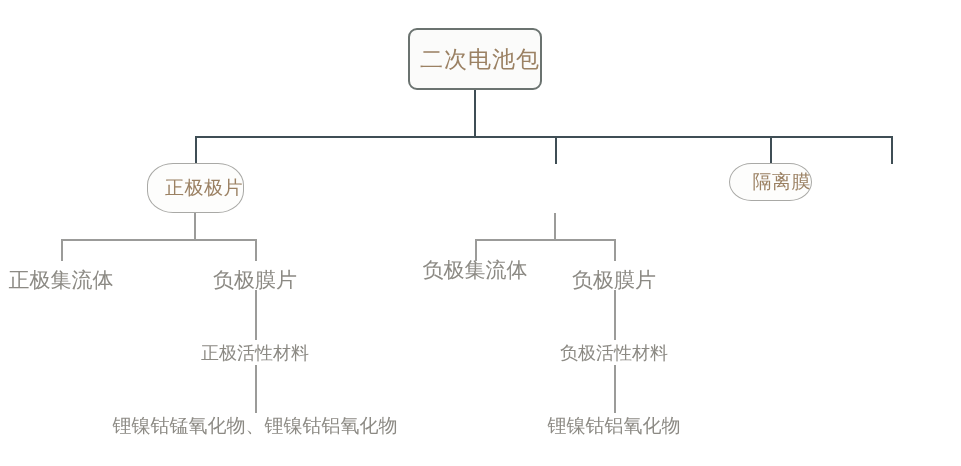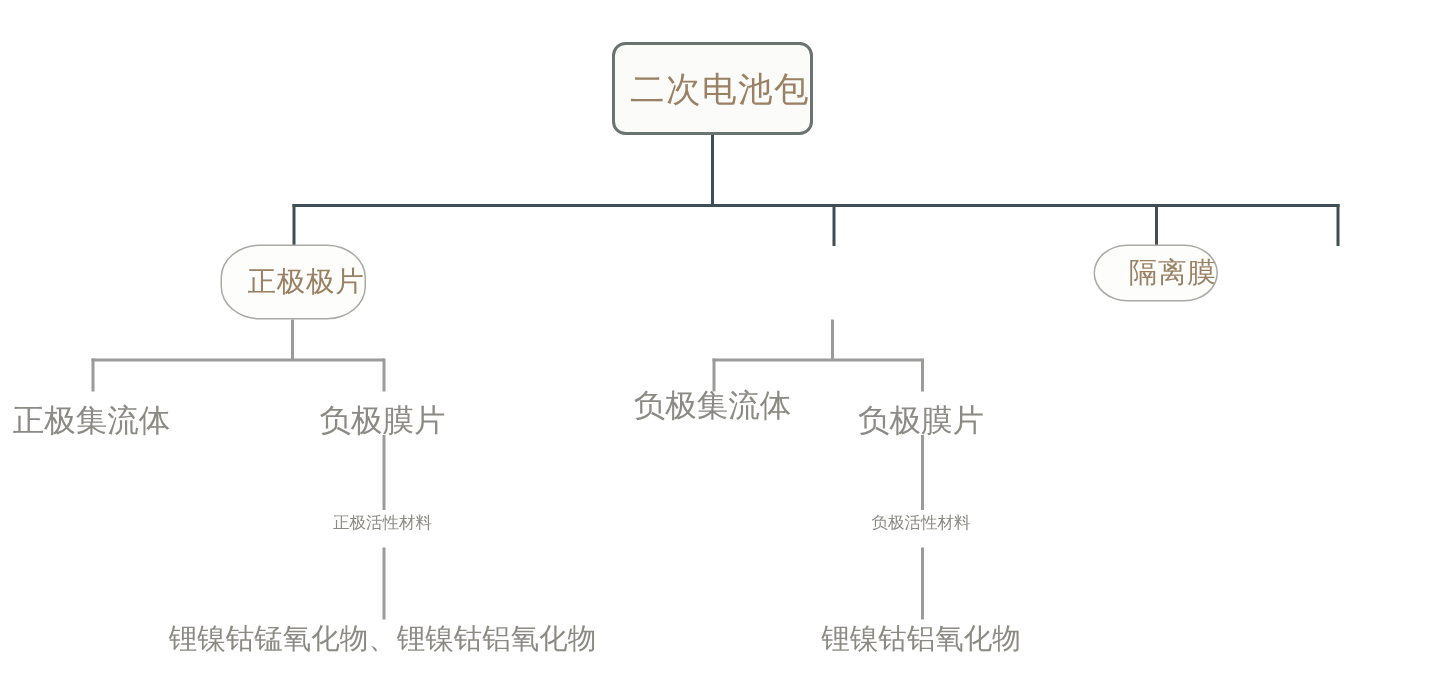--- a/index.html
+++ b/index.html
@@ -61,21 +61,21 @@
 
   
   .leaf {
     position: absolute;
     transform: translateX(-50%);
     color: #8c8a84;
     white-space: nowrap;
     text-align: center;
   }
   .leaf.lvl3 { font-size: 21px; }
-  .leaf.lvl4 { font-size: 11px; }
+  .leaf.lvl4 { font-size: 18px; }
   .leaf.lvl5 { font-size: 19px; text-align: center; }
 </style>
 </head>
 <body>
 
 <div id="canvas">
 
   <div class="node-root" style="left:408px; top:28px; width:134px; height:62px;">
     <span>二次电池包</span>
   </div>

